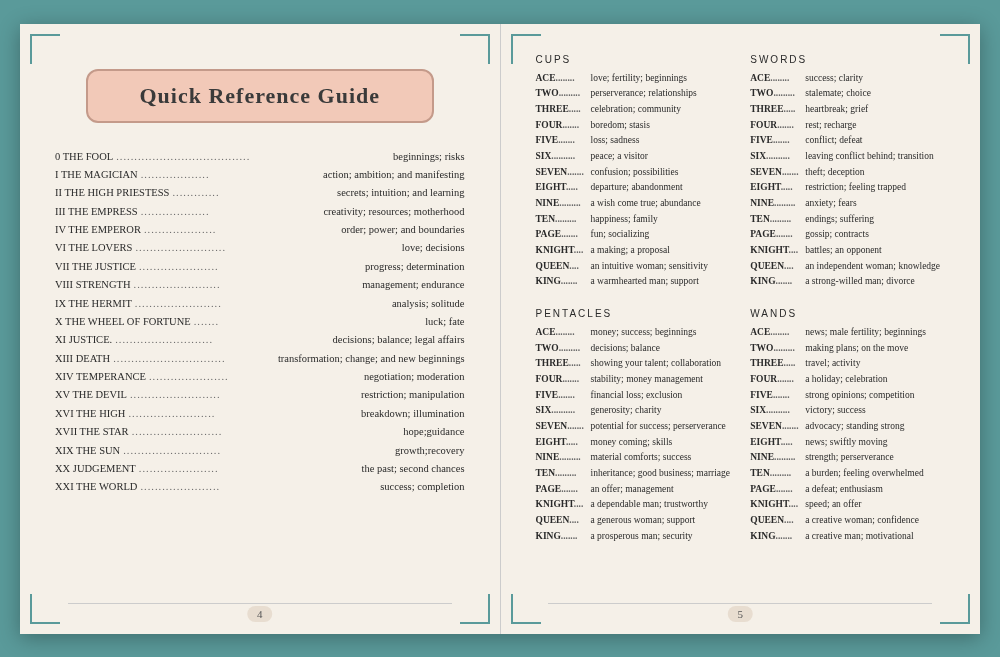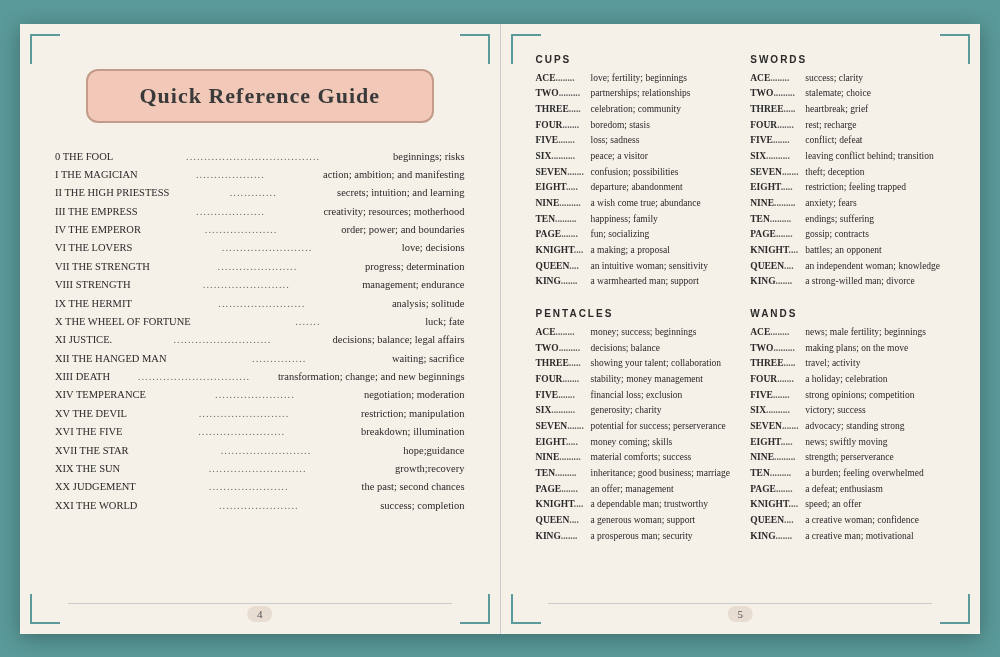--- a/index.html
+++ b/index.html
@@ -65,21 +65,20 @@
 
     
     .arcana-list {
       font-size: 10.5px;
       color: #2a2a2a;
       line-height: 1.75;
     }
     .arcana-row {
       display: flex;
       align-items: baseline;
-      text-align: center;
     }
     .arcana-name {
       white-space: nowrap;
       min-width: 0;
     }
     .arcana-dots {
       flex: 1;
       overflow: hidden;
       color: #666;
       padding: 0 3px;
@@ -93,21 +92,21 @@
     .suit-column {
       flex: 1;
       font-size: 9.5px;
       color: #2a2a2a;
     }
     .suit-section {
       margin-bottom: 18px;
     }
     .suit-title {
       font-size: 10px;
-      font-weight: bold;
+      font-weight: normal;
       letter-spacing: 2px;
       color: #2a2a2a;
       margin-bottom: 6px;
       font-family: Arial, sans-serif;
     }
     .suit-row {
       line-height: 1.65;
       display: flex;
     }
     .suit-card {
@@ -184,21 +183,21 @@
           <span class="arcana-name">IV THE EMPEROR</span>
           <span class="arcana-dots">....................</span>
           <span class="arcana-meaning">order; power; and boundaries</span>
         </div>
         <div class="arcana-row">
           <span class="arcana-name">VI THE LOVERS</span>
           <span class="arcana-dots">.........................</span>
           <span class="arcana-meaning">love; decisions</span>
         </div>
         <div class="arcana-row">
-          <span class="arcana-name">VII THE STRENGTH</span>
+          <span class="arcana-name">VII THE JUSTICE</span>
           <span class="arcana-dots">......................</span>
           <span class="arcana-meaning">progress; determination</span>
         </div>
         <div class="arcana-row">
           <span class="arcana-name">VIII STRENGTH</span>
           <span class="arcana-dots">........................</span>
           <span class="arcana-meaning">management; endurance</span>
         </div>
         <div class="arcana-row">
           <span class="arcana-name">IX THE HERMIT</span>
@@ -209,41 +208,36 @@
           <span class="arcana-name">X THE WHEEL OF FORTUNE</span>
           <span class="arcana-dots">.......</span>
           <span class="arcana-meaning">luck; fate</span>
         </div>
         <div class="arcana-row">
           <span class="arcana-name">XI JUSTICE.</span>
           <span class="arcana-dots">...........................</span>
           <span class="arcana-meaning">decisions; balance; legal affairs</span>
         </div>
         <div class="arcana-row">
-          <span class="arcana-name">XII THE HANGED MAN</span>
-          <span class="arcana-dots">...............</span>
-          <span class="arcana-meaning">waiting; sacrifice</span>
-        </div>
-        <div class="arcana-row">
           <span class="arcana-name">XIII DEATH</span>
           <span class="arcana-dots">...............................</span>
           <span class="arcana-meaning">transformation; change; and new beginnings</span>
         </div>
         <div class="arcana-row">
           <span class="arcana-name">XIV TEMPERANCE</span>
           <span class="arcana-dots">......................</span>
           <span class="arcana-meaning">negotiation; moderation</span>
         </div>
         <div class="arcana-row">
           <span class="arcana-name">XV THE DEVIL</span>
           <span class="arcana-dots">.........................</span>
           <span class="arcana-meaning">restriction; manipulation</span>
         </div>
         <div class="arcana-row">
-          <span class="arcana-name">XVI THE FIVE</span>
+          <span class="arcana-name">XVI THE HIGH</span>
           <span class="arcana-dots">........................</span>
           <span class="arcana-meaning">breakdown; illumination</span>
         </div>
         <div class="arcana-row">
           <span class="arcana-name">XVII THE STAR</span>
           <span class="arcana-dots">.........................</span>
           <span class="arcana-meaning">hope;guidance</span>
         </div>
         <div class="arcana-row">
           <span class="arcana-name">XIX THE SUN</span>
@@ -274,21 +268,21 @@
 
     <div class="suit-column" id="cups-pentacles-col">
     <div class="suit-section">
           <div class="suit-title">CUPS</div>
           <div class="suit-row">
             <span class="suit-card">ACE<span class="suit-dots">........</span></span>
             <span class="suit-meaning"> love; fertility; beginnings</span>
           </div>
           <div class="suit-row">
             <span class="suit-card">TWO<span class="suit-dots">.........</span></span>
-            <span class="suit-meaning"> partnerships; relationships</span>
+            <span class="suit-meaning"> perserverance; relationships</span>
           </div>
           <div class="suit-row">
             <span class="suit-card">THREE<span class="suit-dots">.....</span></span>
             <span class="suit-meaning"> celebration; community</span>
           </div>
           <div class="suit-row">
             <span class="suit-card">FOUR<span class="suit-dots">.......</span></span>
             <span class="suit-meaning"> boredom; stasis</span>
           </div>
           <div class="suit-row">

